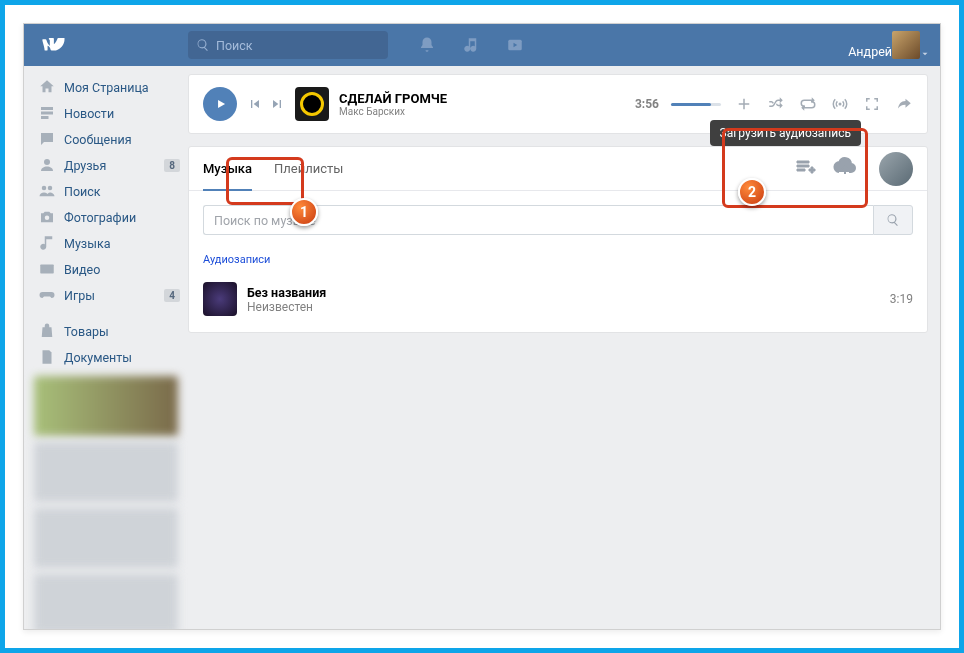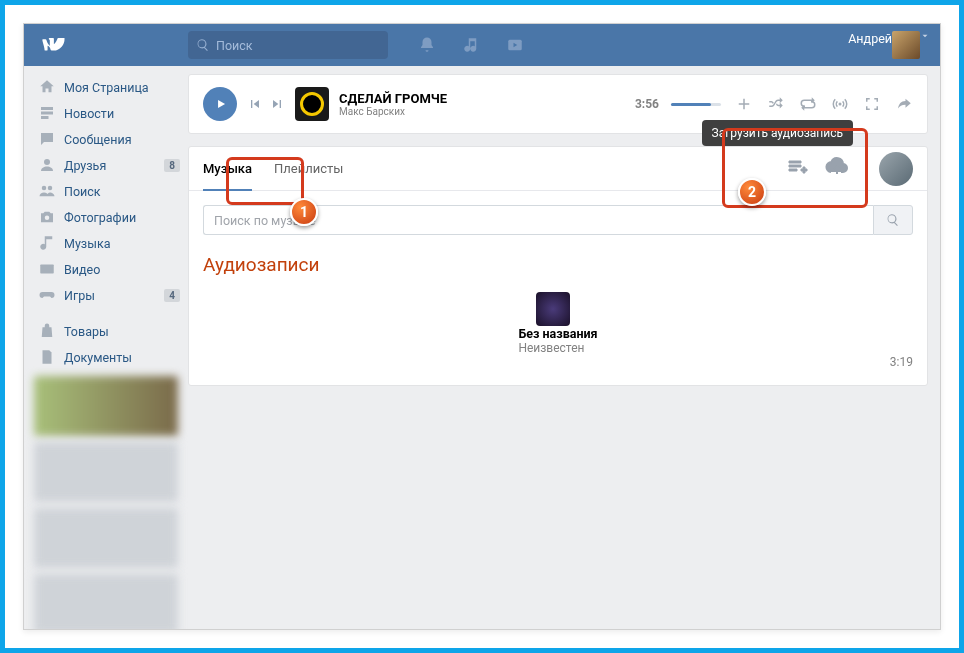--- a/index.html
+++ b/index.html
@@ -6,21 +6,21 @@
   body { background: #edeef0; font-size: 13px; color: #2a5885; }
   .frame { width: 964px; height: 653px; margin: 0 auto; background: #fff; border: 5px solid #0ea5e9; position: relative; overflow: hidden; }
   .frame-inner { position:absolute; inset:18px; background:#edeef0; border:1px solid #d0d0d0; box-shadow: 0 2px 6px rgba(0,0,0,0.08); overflow:hidden;}
   .topbar { height: 42px; background: #4a76a8; display:flex; align-items:center; padding:0 10px; color:#fff; }
   .vk-logo { width:28px; height:28px; margin:0 10px 0 6px; fill:#fff; }
   .search-wrap { flex:0 0 200px; background:#426693; border-radius:4px; height:28px; display:flex; align-items:center; padding:0 8px; margin-left:110px; }
   .search-wrap svg { width:14px; height:14px; fill:#94aed0; margin-right:6px;}
   .search-wrap span { color:#a4bbda; font-size:12.5px;}
   .top-icons { display:flex; align-items:center; gap:26px; margin-left:30px;}
   .top-icons svg { width:18px; height:18px; fill:#7e9cc2; }
-  .top-right { margin-left:auto; display:flex; align-items:flex-start; color:#fff; font-size:12.5px;}
+  .top-right { margin-left:auto; display:flex; align-items:flex-end; color:#fff; font-size:12.5px;}
   .avatar-top { width:28px; height:28px; border-radius:2px; background: linear-gradient(135deg,#c9a46b,#6b4a2a); }
   .chev-down { width:10px; height:10px; fill:#c3d1e4;}
   .body { display:flex; }
   .sidebar { width:164px; padding:8px 0; }
   .nav-item { display:flex; align-items:center; height:26px; padding:0 8px 0 14px; color:#2a5885; font-size:12.5px; cursor:pointer; position:relative;}
   .nav-ico { width:18px; height:18px; margin-right:8px; fill:#a7b0ba; flex:0 0 18px;}
   .nav-badge { margin-left:auto; background:#d3d6da; color:#55677d; font-size:10px; font-weight:700; padding:1px 5px; border-radius:2px;}
   .nav-sep { height:10px; }
   .blur-block { margin: 6px 10px; height:60px; border-radius:3px; background:#cfd3d8; filter:blur(4px);}
   .blur-block.g { background: linear-gradient(90deg,#a8c07a,#7a6a4a);}
@@ -38,31 +38,31 @@
   .track-time { margin-left:auto; color:#828282; font-size:12px; margin-right:12px;font-weight:bold;}
   .vol { width:50px; height:3px; background:#dbe1e8; border-radius:2px; margin-right:14px; position:relative;}
   .vol::before { content:''; position:absolute; left:0; top:0; height:100%; width:80%; background:#5181b8; border-radius:2px;}
   .ctrl-icons { display:flex; align-items:center; gap:14px;}
   .ctrl-icons svg { width:18px; height:18px; fill:#a4acb5;}
   .music-card { padding-bottom:12px; position:relative;}
   .tabs { display:flex; align-items:center; border-bottom:1px solid #e7e8ec; padding:0 14px; }
   .tab { padding:14px 0; margin-right:22px; font-size:13px; color:#656565; cursor:pointer; position:relative;}
   .tab.active { color:#000; font-weight:500;}
   .tab.active::after { content:''; position:absolute; left:0; right:0; bottom:-1px; height:2px; background:#5181b8;}
-  .tabs-right { margin-left:auto; display:flex; align-items:center; gap:24px; }
+  .tabs-right { margin-left:auto; display:flex; align-items:center; gap:16px; }
   .tabs-right svg { width:24px; height:24px; fill:#99a2ad; stroke:#99a2ad; }
   .avatar-right { width:34px; height:34px; border-radius:50%; background:linear-gradient(135deg,#9aa5ac,#5a6a74); margin-left:6px;}
   .tooltip { position:absolute; top:-35px; right:-4px; background:#3f3f3f; color:#fff; font-size:12px; padding:6px 10px; border-radius:4px; white-space:nowrap;}
   .tooltip::after { content:''; position:absolute; bottom:-5px; right:26px; border:5px solid transparent; border-top-color:#3f3f3f;}
   .search-row { display:flex; padding:14px;}
   .search-input { flex:1; height:30px; border:1px solid #d3d9de; border-right:none; border-radius:3px 0 0 3px; padding:0 10px; font-size:12.5px; color:#828282; background:#fff; display:flex; align-items:center;}
   .search-btn { width:40px; height:30px; border:1px solid #d3d9de; background:#f0f2f5; border-radius:0 3px 3px 0; display:flex; align-items:center; justify-content:center;}
   .search-btn svg { width:14px;height:14px;fill:#99a2ad;}
-  .section-title { font-size:19px; color:#c2410c; padding:4px 14px 12px;}
-  .audio-row { display:flex; align-items:center; padding:4px 14px;flex-direction:column;}
+  .section-title { font-size:11px; color:#1d4ed8; padding:4px 14px 12px;}
+  .audio-row { display:flex; align-items:center; padding:4px 14px;}
   .audio-art { width:34px;height:34px;border-radius:4px; background:radial-gradient(circle at 50% 50%, #4a3b7a, #1a1028); margin-right:10px;}
   .audio-meta .atitle { font-size:12.5px; font-weight:700; color:#000;}
   .audio-meta .aartist { font-size:12px; color:#828282;}
   .audio-time { margin-left:auto; font-size:12px; color:#828282;}
   .annot { position:absolute; border:3px solid #d43a1d; border-radius:6px; pointer-events:none; z-index:5;}
   .annot-circle { position:absolute; width:28px;height:28px;border-radius:50%; background:radial-gradient(circle at 35% 30%, #ff8a3a, #c83a10); border:2px solid #fff; color:#fff; font-weight:700; display:flex;align-items:center;justify-content:center; font-size:14px; box-shadow:0 2px 4px rgba(0,0,0,0.4); z-index:6; pointer-events:none;}
   .upload-wrap{ position:relative; }
 </style>
 </head>
 <body>

